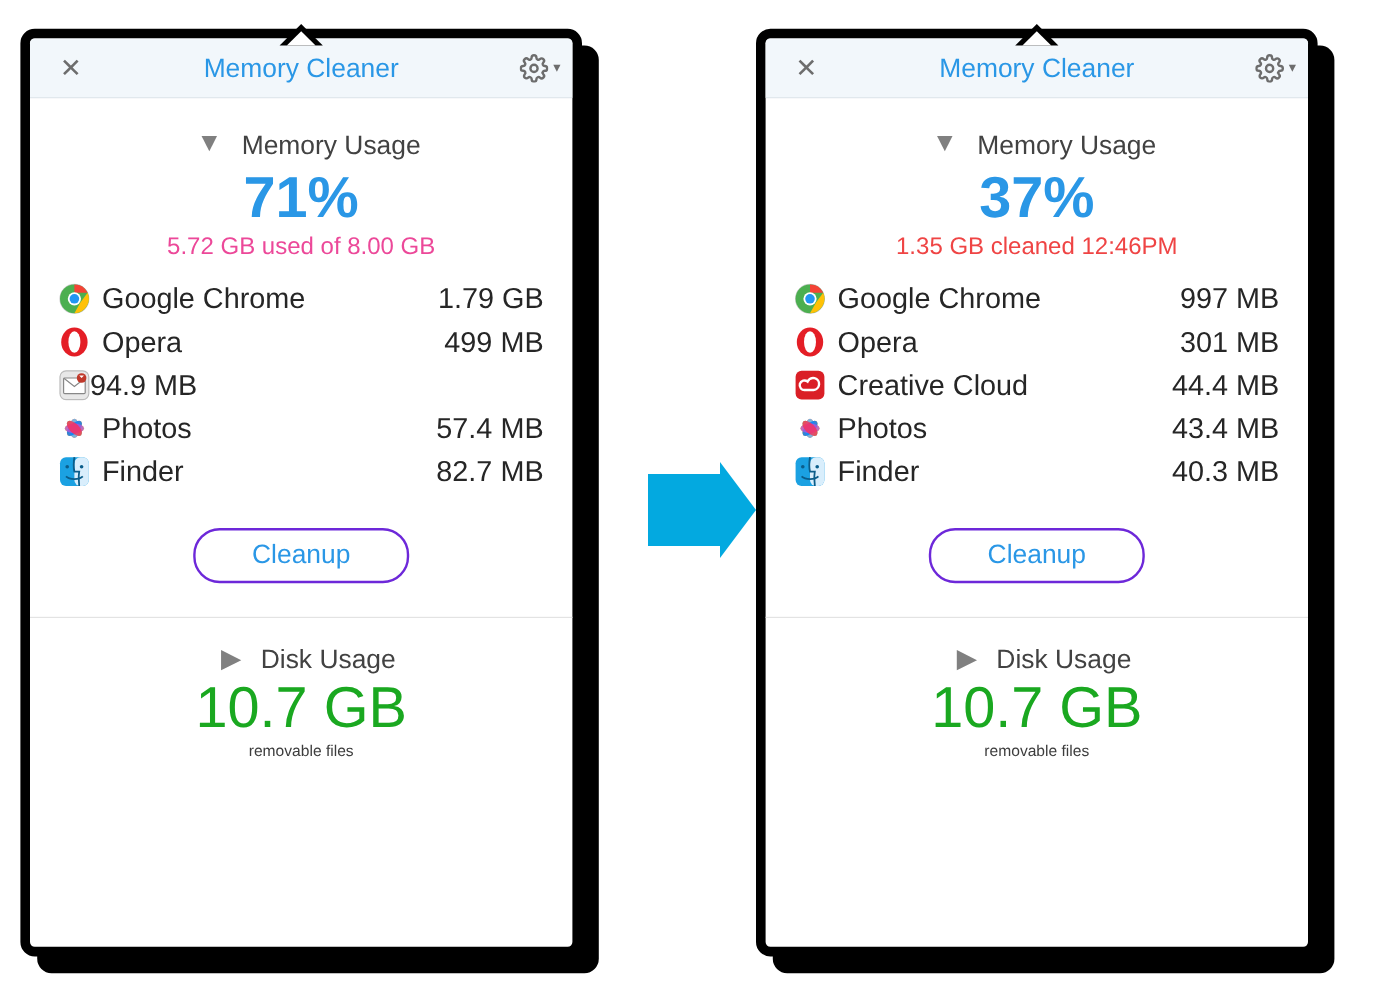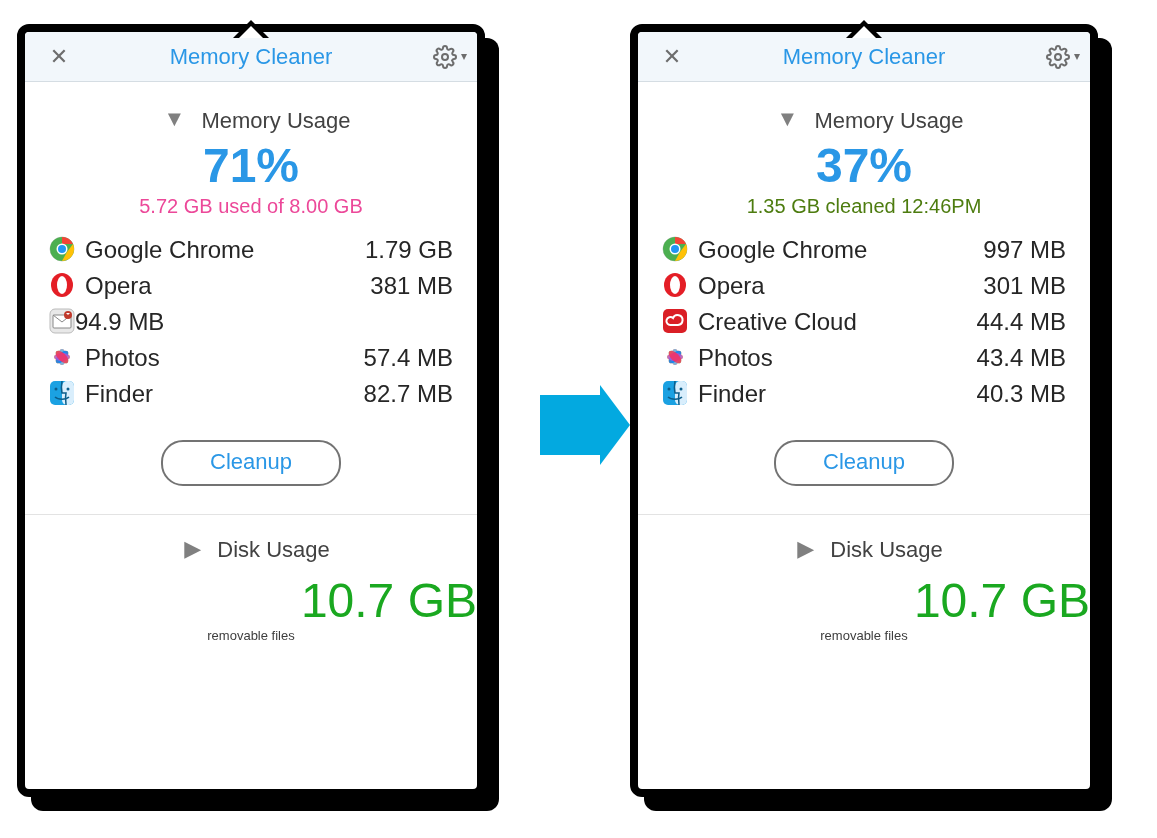--- a/index.html
+++ b/index.html
@@ -41,38 +41,38 @@
 
   .section-header{
     margin-top:26px;text-align:center;font-size:22px;color:#424242;padding-left:12px;
   }
   .section-header .tri{display:inline-block;color:#808080;margin-right:10px;}
   .tri.down{transform:translateY(-2px);}
   .tri.right{transform:translateY(-1px);}
 
   .big-pct{margin-top:4px;text-align:center;font-size:48px;font-weight:700;color:#2a97e6;}
   .subline{margin-top:2px;text-align:center;font-size:20px;color:#ec4899;}
-  .subline.green{color:#4d7c0f;}
+  .subline.green{color:#ef4444;}
 
   .apps{margin:18px 24px 0 24px;}
   .app-row{display:flex;align-items:flex-start;height:36px;font-size:24px;color:#262626;}
   .app-row .label{flex:1;margin-left:10px;}
   .app-row .val{white-space:nowrap;}
   .ico{width:26px;height:26px;border-radius:6px;display:flex;align-items:center;justify-content:center;}
   .ico svg{width:26px;height:26px;}
 
   .cleanup{
     display:block;margin:24px auto 0 auto;width:176px;height:42px;line-height:40px;
-    border:2px solid #737373;border-radius:22px;background:#fff;color:#2a97e6;
+    border:2px solid #6d28d9;border-radius:22px;background:#fff;color:#2a97e6;
     font-size:22px;text-align:center;cursor:pointer;
   }
 
   .divider{margin-top:28px;height:1px;background:#e3e3e3;}
 
-  .disk-big{margin-top:10px;text-align:right;font-size:48px;color:#1aa820;}
+  .disk-big{margin-top:0;text-align:center;font-size:48px;color:#1aa820;}
   .disk-sub{margin-top:0;text-align:center;font-size:13px;color:#3d3d3d;}
 </style>
 </head>
 <body>
 
 <div class="stage">
 
   <div class="panel left">
     <div class="titlebar">
       <div class="close-x">✕</div>
@@ -110,21 +110,21 @@
           <span class="val">1.79 GB</span>
         </div>
         <div class="app-row">
           <span class="ico">
             <svg viewBox="0 0 26 26">
               <ellipse cx="13" cy="13" rx="11" ry="12" fill="#e41e26"></ellipse>
               <ellipse cx="13" cy="13" rx="5" ry="9" fill="#fff"></ellipse>
             </svg>
           </span>
           <span class="label">Opera</span>
-          <span class="val">381 MB</span>
+          <span class="val">499 MB</span>
         </div>
         <div class="app-row">
           <span class="ico">
             <svg viewBox="0 0 26 26">
               <rect x="1" y="1" width="24" height="24" rx="5" fill="#e8e8e8" stroke="#bbb"></rect>
               <rect x="4" y="7" width="18" height="13" rx="1" fill="#fff" stroke="#888"></rect>
               <path d="M4 7l9 7 9-7" fill="none" stroke="#888"></path>
               <circle cx="19" cy="7" r="4" fill="#c0392b"></circle>
               <path d="M17 5l2 2 2-2z" fill="#fff"></path>
             </svg>

